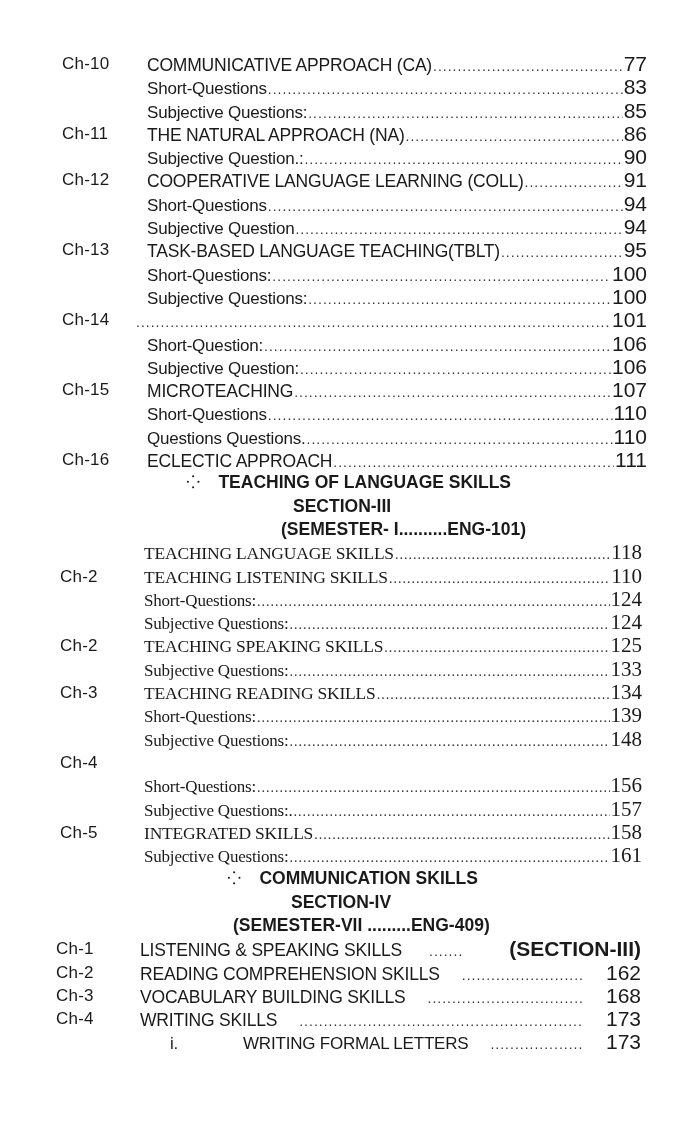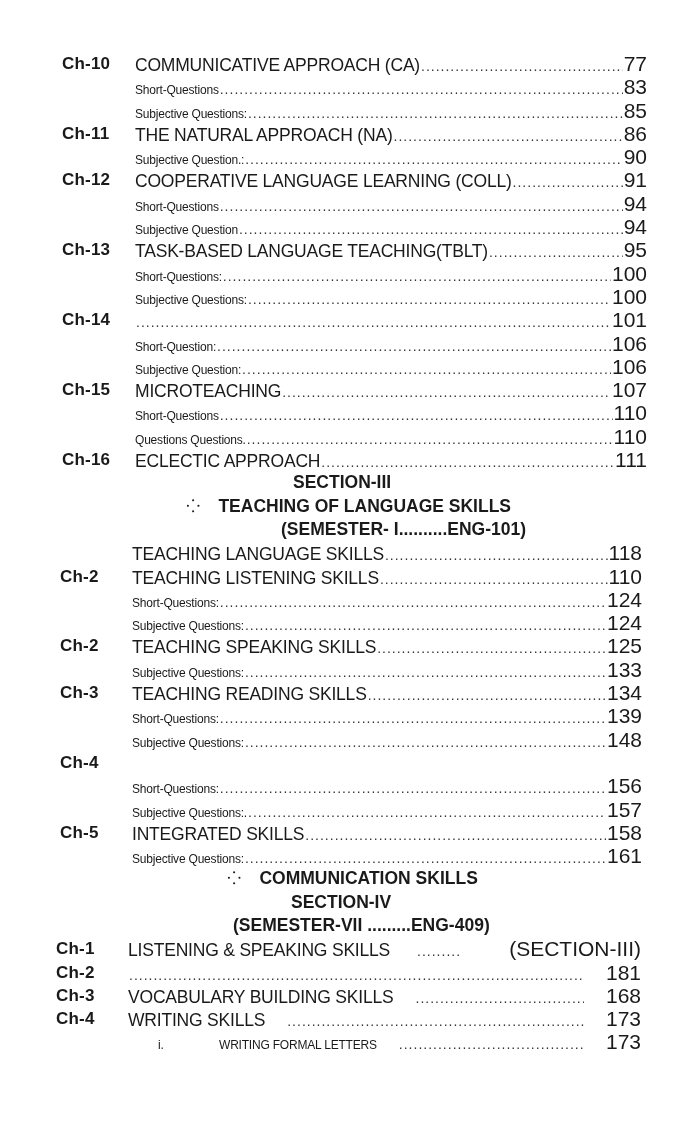--- a/index.html
+++ b/index.html
@@ -23,67 +23,68 @@
   }
   .row {
     position: relative;
     height: 23.3px;
     line-height: 23.3px;
     font-size: 17.5px;
     white-space: nowrap;
   }
   .ch {
     position: absolute;
-    font-weight: bold;
+    font-weight: normal;
     font-size: 17px;
     letter-spacing: 0.2px;
   }
   .entry {
     position: absolute;
     display: flex;
     align-items: baseline;
   }
   .title {
     flex: 0 0 auto;
     letter-spacing: -0.2px;
-  }
-  .sub .title { font-size: 12px; }
+    margin-left: 12px;
+  }
+  .sub .title { font-size: 17px; }
   .dots {
     flex: 1 1 auto;
     overflow: hidden;
     margin: 0 1px;
     color: #333;
     font-size: 14px;
     letter-spacing: 1px;
   }
   .dots::before {
     content: "................................................................................................................................................................";
   }
   .page {
     flex: 0 0 auto;
     font-size: 21px;
   }
-  .page.bold { font-weight: normal; margin-left: 25px; }
+  .page.bold { font-weight: bold; margin-left: 25px; }
   .center-head {
     position: absolute;
     font-weight: bold;
     font-size: 17.5px;
   }
   .glyph {
     display: inline-block;
     margin-right: 18px;
     font-weight: normal;
   }
   
   .s2 .ch { left: 62px; }
   .s2 .entry { left: 135px; right: 41px; }
   .s2 .entry.main { left: 135px; }
   
   .s3 .ch { left: 60px; }
-  .s3 .entry { left: 132px; right: 46px; }
+  .s3 .entry { left: 132px; right: 46px; font-family: Liberation Serif, serif; }
   
   .s4 .ch { left: 56px; }
   .s4 .entry { left: 128px; right: 47px; gap: 21px; }
   .s4 .entry.deep { left: 158px; }
 </style>
 </head>
 <body>
 
 <div class="toc">
 
@@ -224,26 +225,26 @@
       <div class="entry main">
         <span class="title">ECLECTIC APPROACH</span>
         <span class="dots"></span>
         <span class="page">111</span>
       </div>
     </div>
   </div>
 
   <div class="s3">
     <div class="row">
-      <span class="center-head" style="left:293px;">SECTION-III</span>
-    </div>
-    <div class="row">
       <span class="center-head" style="left:186px;">
         <span class="glyph">⁘</span><span>TEACHING OF LANGUAGE SKILLS</span>
       </span>
+    </div>
+    <div class="row">
+      <span class="center-head" style="left:293px;">SECTION-III</span>
     </div>
     <div class="row">
       <span class="center-head" style="left:281px;">(SEMESTER- I..........ENG-101)</span>
     </div>
 
     <div class="row">
       <div class="entry">
         <span class="title">TEACHING LANGUAGE SKILLS</span>
         <span class="dots"></span>
         <span class="page">118</span>
@@ -364,22 +365,23 @@
       <span class="ch">Ch-1</span>
       <div class="entry" style="right:47px;">
         <span class="title">LISTENING &amp; SPEAKING SKILLS</span>
         <span class="dots" style="margin-left:6px;"></span>
         <span class="page bold">(SECTION-III)</span>
       </div>
     </div>
     <div class="row">
       <span class="ch">Ch-2</span>
       <div class="entry">
-        <span class="dots"></span>
-        <span class="page">181</span>
+        <span class="title">READING COMPREHENSION SKILLS</span>
+        <span class="dots"></span>
+        <span class="page">162</span>
       </div>
     </div>
     <div class="row">
       <span class="ch">Ch-3</span>
       <div class="entry">
         <span class="title">VOCABULARY BUILDING SKILLS</span>
         <span class="dots"></span>
         <span class="page">168</span>
       </div>
     </div>

